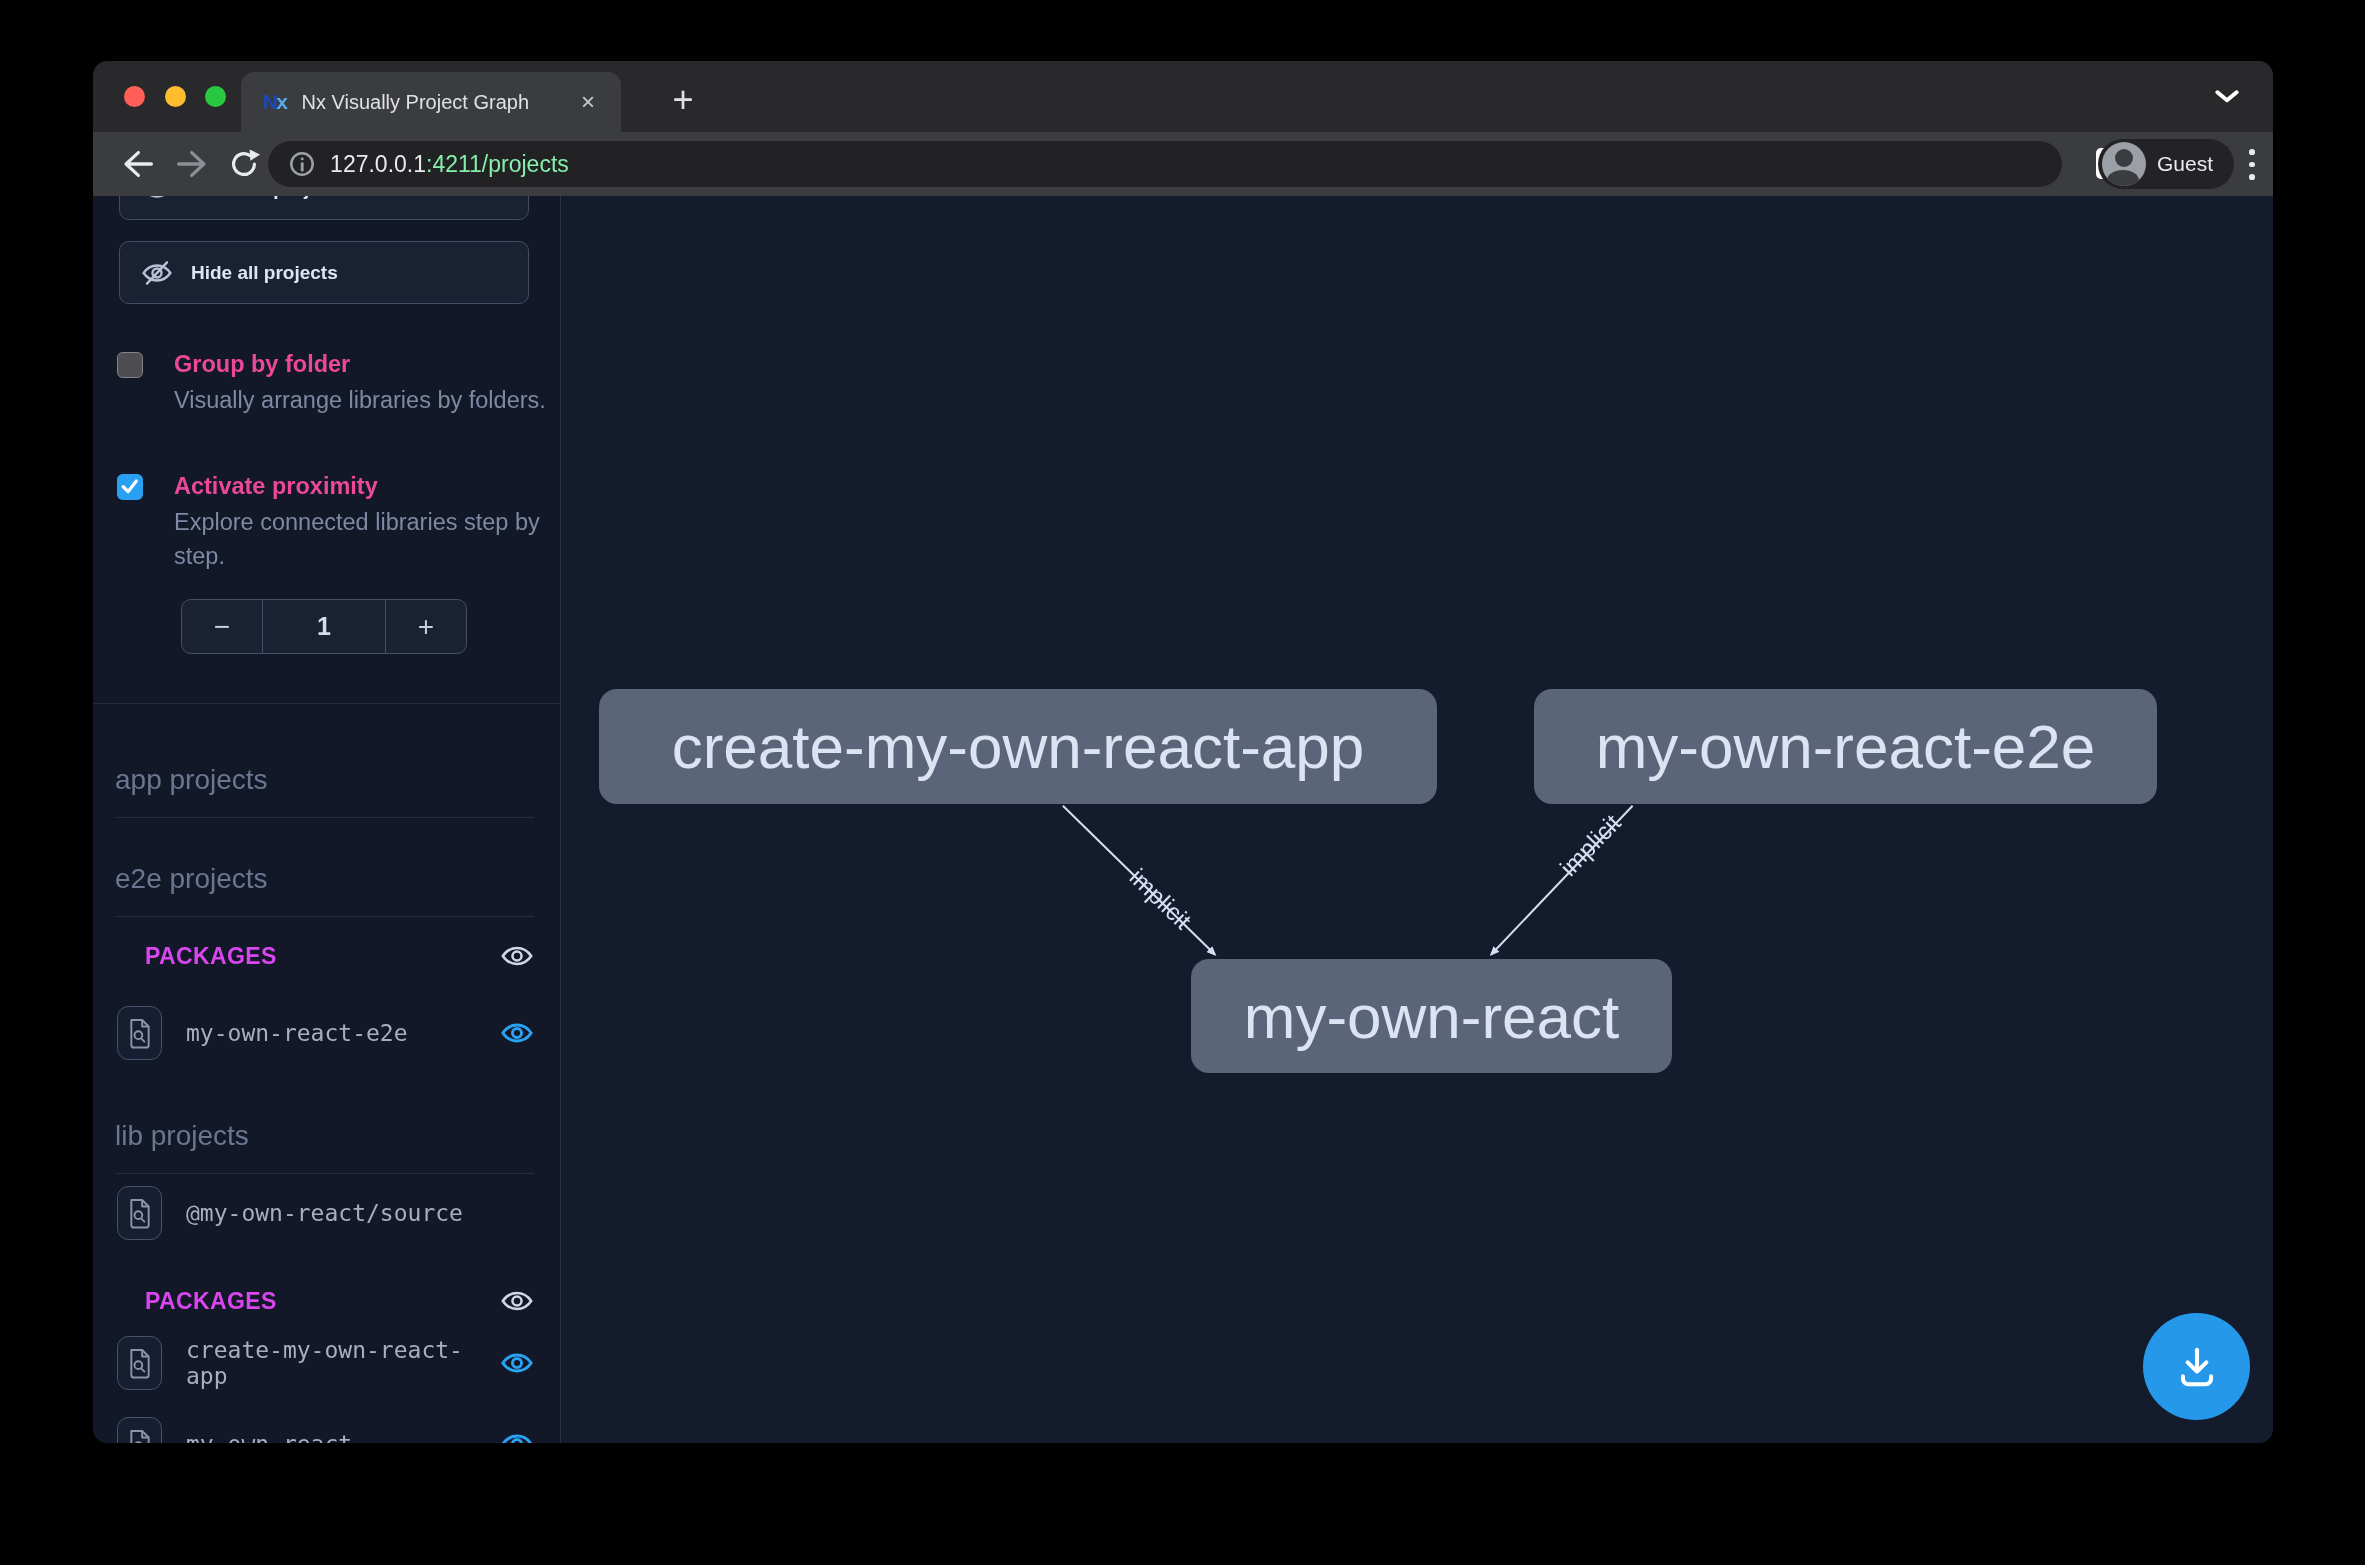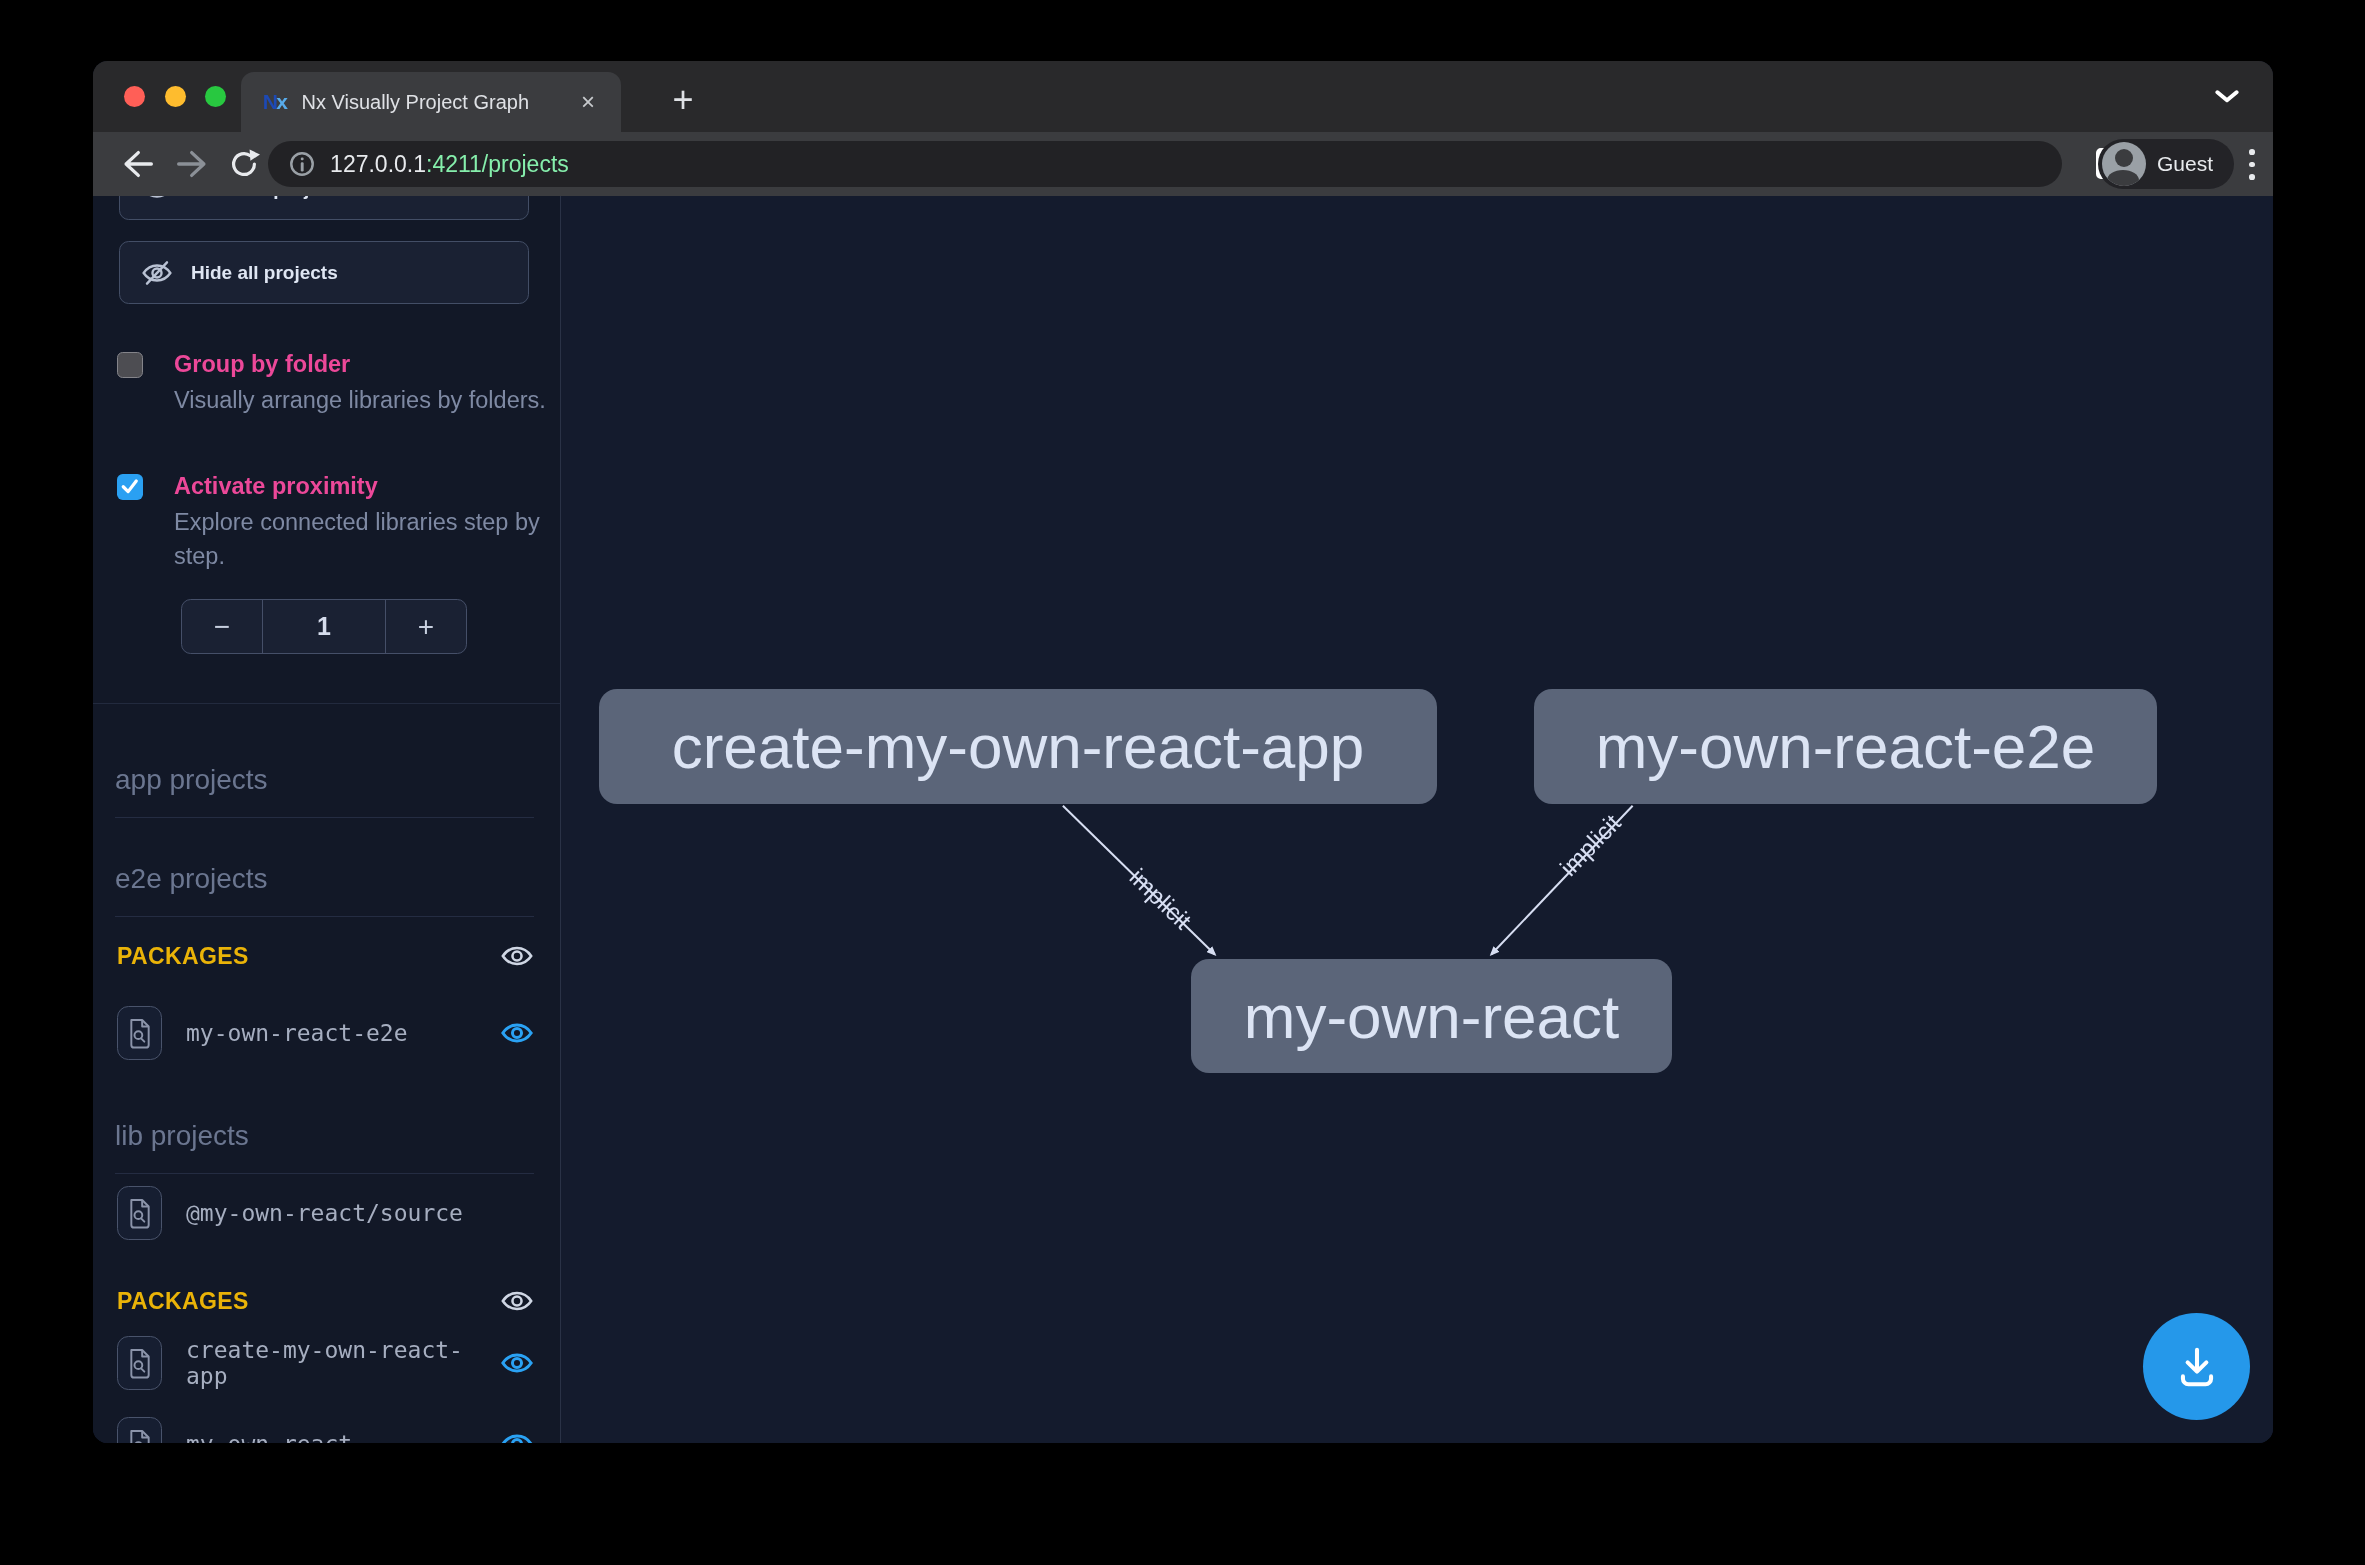--- a/index.html
+++ b/index.html
@@ -72,21 +72,21 @@
              border-radius:9.7px; display:flex; background:#1a2133; overflow:hidden; }
   .stepper .cell { display:flex; align-items:center; justify-content:center; color:#c7cfdf; font-size:28px; }
   .stepper .dec { width:81px; border-right:1.6px solid #454f68; }
   .stepper .val { flex:1; color:#d5dcec; font-size:25px; font-weight:bold; }
   .stepper .inc { width:81px; border-left:1.6px solid #454f68; }
 
   .side-hr { position:absolute; left:0; width:467px; height:0; border-top:1.6px solid #222a3e; }
   .proj-header { position:absolute; left:22px; width:419px; color:#6b7690; font-size:28px;
                  padding-bottom:21px; border-bottom:1.6px solid #242c42; }
   .pkg-row { position:absolute; left:24px; width:418px; display:flex; align-items:center; }
-  .pkg-row .pkg-title { color:#eab308; font-size:23px; font-weight:bold; letter-spacing:0.4px; flex:1; }
+  .pkg-row .pkg-title { color:#d946ef; font-size:23px; font-weight:bold; letter-spacing:0.4px; flex:1;margin-left:28px; }
   .item-row { position:absolute; left:24px; width:418px; display:flex; align-items:center; }
   .doc-btn { width:45px; height:54px; border:1.6px solid #49536b; border-radius:11.4px;
              display:flex; align-items:center; justify-content:center; background:#161e31; flex:none; }
   .item-name { flex:1; margin-left:24px; font-family:"DejaVu Sans Mono", monospace; font-size:23px; color:#a6aec0; }
   .eye-slot { width:37px; flex:none; display:flex; justify-content:center; }
 
   
   .gnode { position:absolute; background:#5b6579; border-radius:18px; display:flex;
            align-items:center; justify-content:center; color:#dce4f4; font-size:62px; }
   .edges-svg { position:absolute; left:0; top:0; pointer-events:none; }

